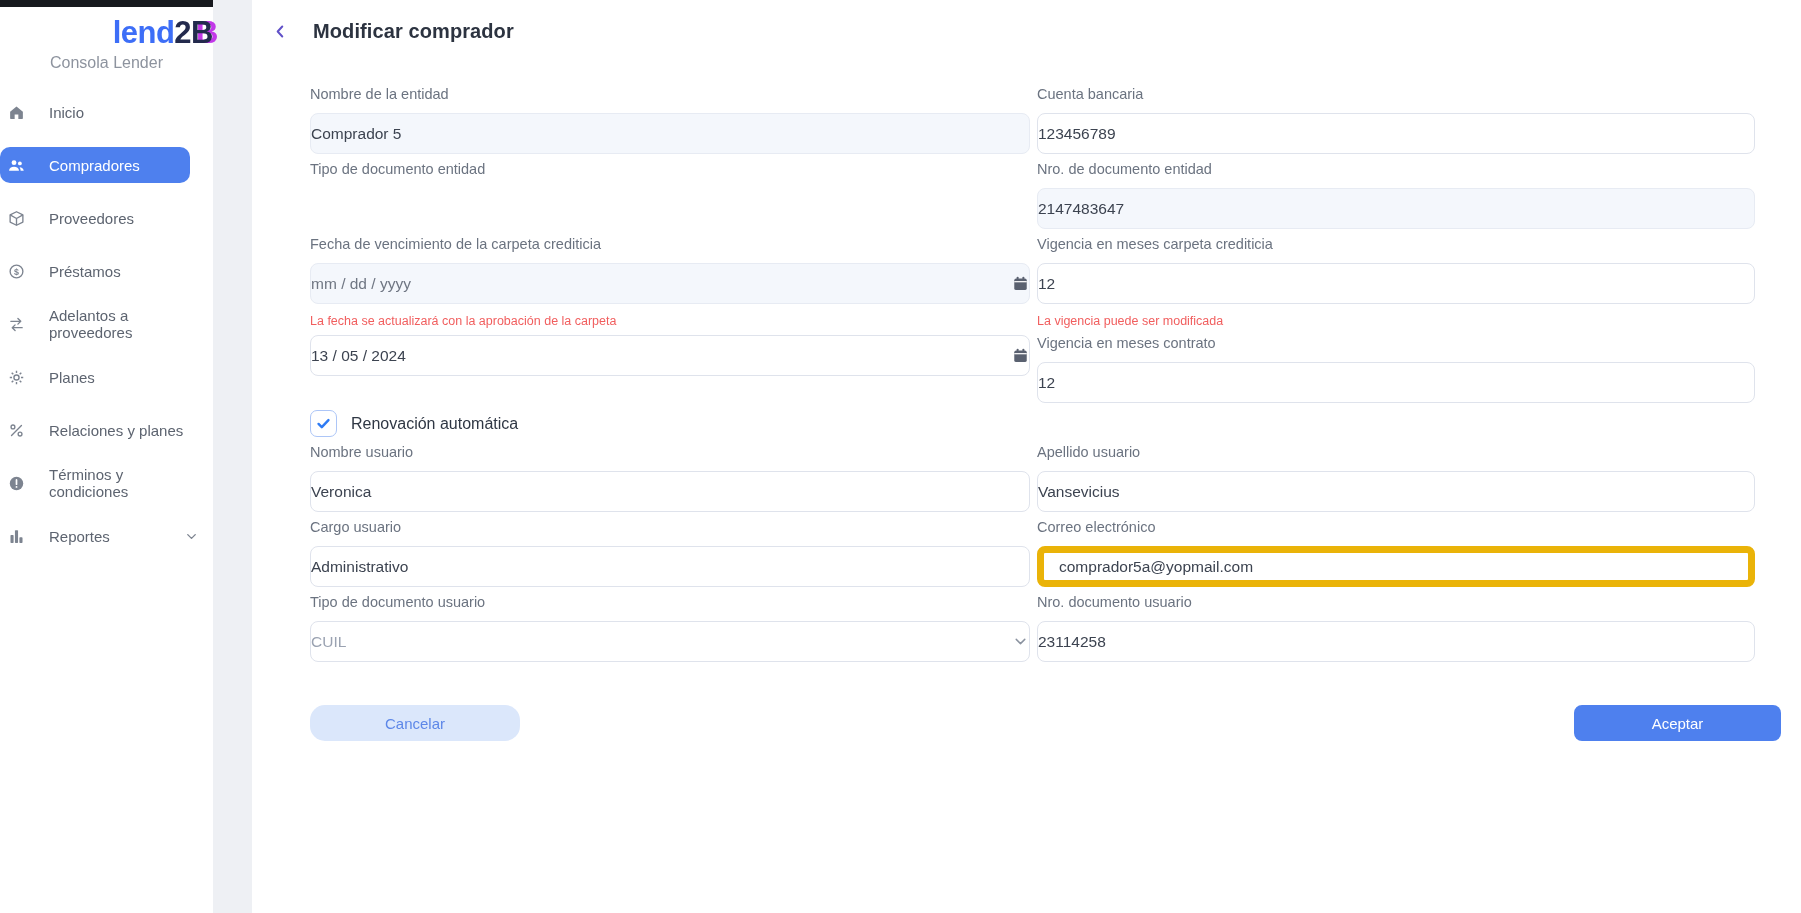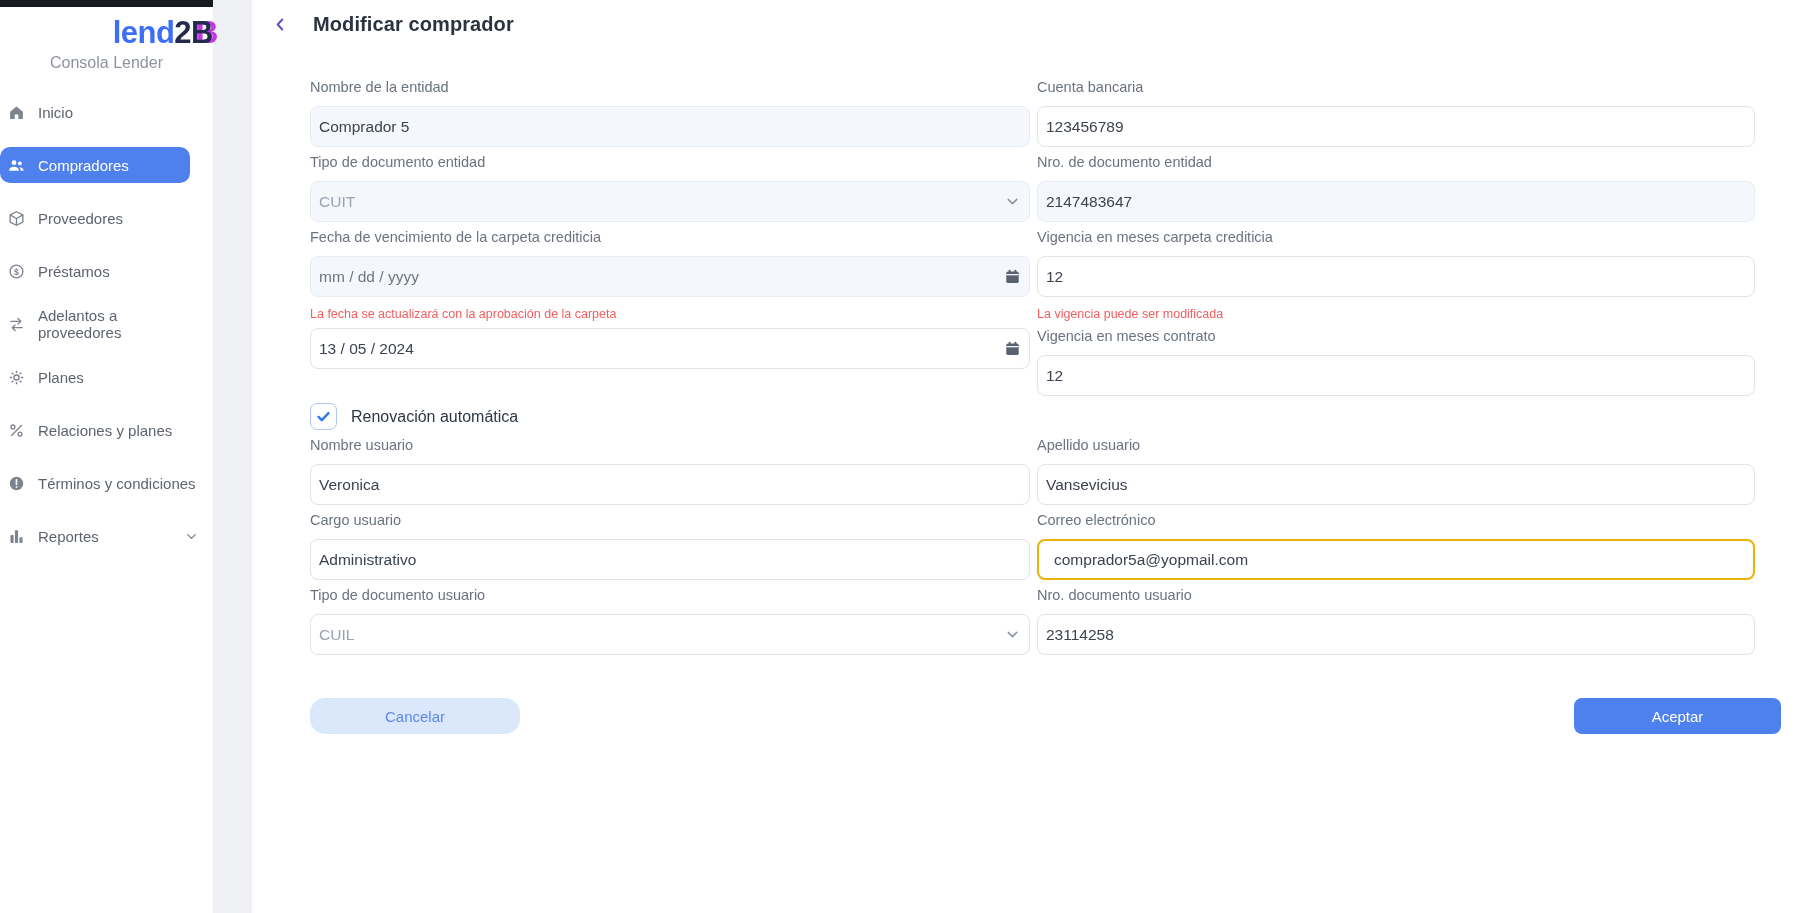--- a/index.html
+++ b/index.html
@@ -9,45 +9,45 @@
 
   
   .sidebar { width:213px; background:#ffffff; position:relative; flex:0 0 213px; }
   .top-strip { height:7px; background:#17191e; width:100%; }
   .logo { margin-top:8px; text-align:right; font-size:31px; font-weight:700; letter-spacing:-0.5px; }
   .logo .l-blue { color:#3d6ef7; }
   .logo .l-dark { color:#232a4d; }
   .logo .l-ghost { color:#232a4d; text-shadow:5px 0 0 #c238e8; }
   .logo-sub { text-align:center; font-size:16px; color:#8d939e; margin-top:3px; }
   .nav { margin-top:22px; }
-  .nav-item { height:36px; display:flex; align-items:center; gap:13px; padding:0 14px 0 7px; margin-bottom:17px; color:#5d6470; font-size:15px; cursor:pointer; }
+  .nav-item { height:36px; display:flex; align-items:center; gap:24px; padding:0 14px 0 7px; margin-bottom:17px; color:#5d6470; font-size:15px; cursor:pointer; }
   .nav-item .nav-icon { width:18px; height:18px; display:flex; align-items:center; justify-content:center; color:#7d8490; flex:0 0 18px; }
   .nav-item.active { background:#4e80ee; color:#ffffff; width:190px; border-radius:10px; padding-left:7px; }
   .nav-item.active .nav-icon { color:#ffffff; }
   .nav-icon svg { width:17px; height:17px; }
   .nav-caret { margin-left:auto; color:#7d8490; display:flex; }
   .nav-caret svg { width:15px; height:15px; }
 
   
   .gutter { width:39px; flex:0 0 39px; background:#eef0f4; }
 
   
   .main { flex:1; background:#ffffff; }
-  .page-header { display:flex; align-items:center; padding-top:13px; padding-left:20px; }
+  .page-header { display:flex; align-items:center; padding-top:20px; padding-left:20px; }
   .back-btn { background:none; border:none; color:#6050c8; cursor:pointer; display:flex; align-items:center; padding:0; }
   .back-btn svg { width:17px; height:17px; }
   .page-title { font-size:20px; font-weight:600; color:#2c3340; margin-left:24px; letter-spacing:0.1px; }
 
   .form-wrap { margin-left:58px; margin-top:43px; width:1471px; }
   .grid { display:grid; grid-template-columns:720px 718px; column-gap:33px; row-gap:32px;gap:7px; }
 
   .field-label { font-size:14.5px; color:#6b7380; margin-bottom:10px; line-height:17px; }
-  .inp { height:41px; border-radius:8px; border:1px solid #dfe3ec; background:#ffffff; display:flex; align-items:center; padding:0 8px; font-size:15.5px; color:#3c4350; }
+  .inp { height:41px; border-radius:8px; border:1px solid #dfe3ec; background:#ffffff; display:flex; align-items:center; padding:0 0; font-size:15.5px; color:#3c4350; }
   .inp.readonly { background:#f4f7fc; border-color:#e7ebf3; }
-  .inp.focused { border:2px solid #eab308; padding:0 15px; }
+  .inp.focused { border:7px solid #eab308; padding:0 15px; }
   .txt-muted { color:#9aa2b1; }
   .txt-mid { color:#6f7683; }
   .trail { margin-left:auto; display:flex; align-items:center; }
   .trail.cal { color:#5a6170; }
   .trail.chev { color:#8b93a0; }
   .trail svg { width:17px; height:17px; }
   .field-note { font-size:12.5px; color:#f15e5e; margin-top:10px; line-height:14px; }
 
   .check-row { grid-column:1 / span 2; display:flex; align-items:center; gap:14px; height:27px; }
   .checkbox { width:27px; height:27px; border:1.5px solid #adc6f7; border-radius:7px; background:#ffffff; display:flex; align-items:center; justify-content:center; cursor:pointer; }
@@ -201,28 +201,20 @@
         </div>
         <div class="field">
           <div class="field-label">Cuenta bancaria</div>
           <div class="inp">
             <span>123456789</span>
           </div>
         </div>
 
         <div class="field">
           <div class="field-label">Tipo de documento entidad</div>
-          <div class="inp readonly">
-            <span class="txt-muted">CUIT</span>
-            <span class="trail chev">
-              <svg viewBox="0 0 24 24" fill="none" stroke="currentColor" stroke-width="2" stroke-linecap="round" stroke-linejoin="round">
-                  <path d="M6 9l6 6 6-6"></path>
-                </svg>
-            </span>
-          </div>
         </div>
         <div class="field">
           <div class="field-label">Nro. de documento entidad</div>
           <div class="inp readonly">
             <span>2147483647</span>
           </div>
         </div>
 
         <div class="field">
           <div class="field-label">Fecha de vencimiento de la carpeta crediticia</div>

